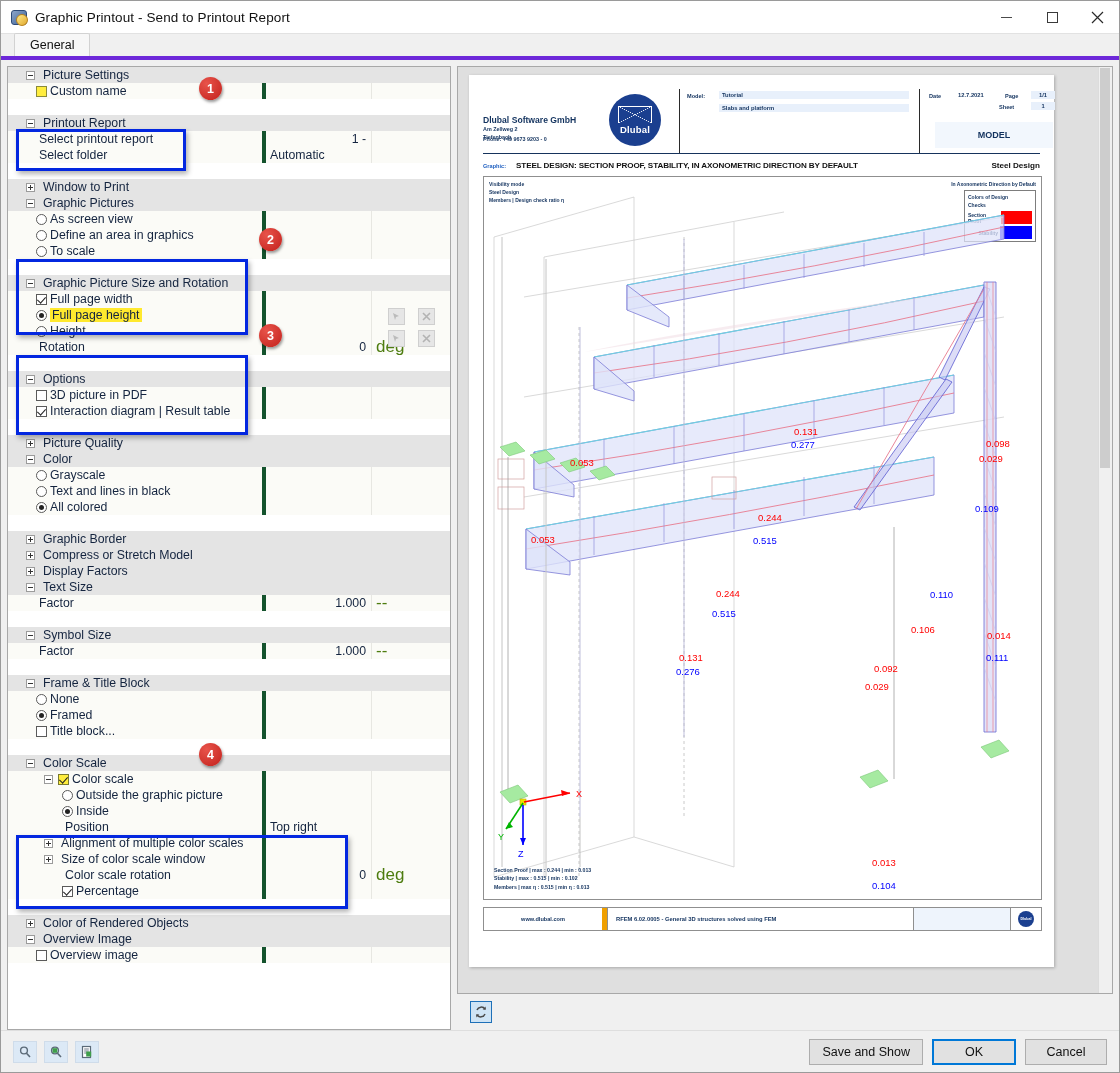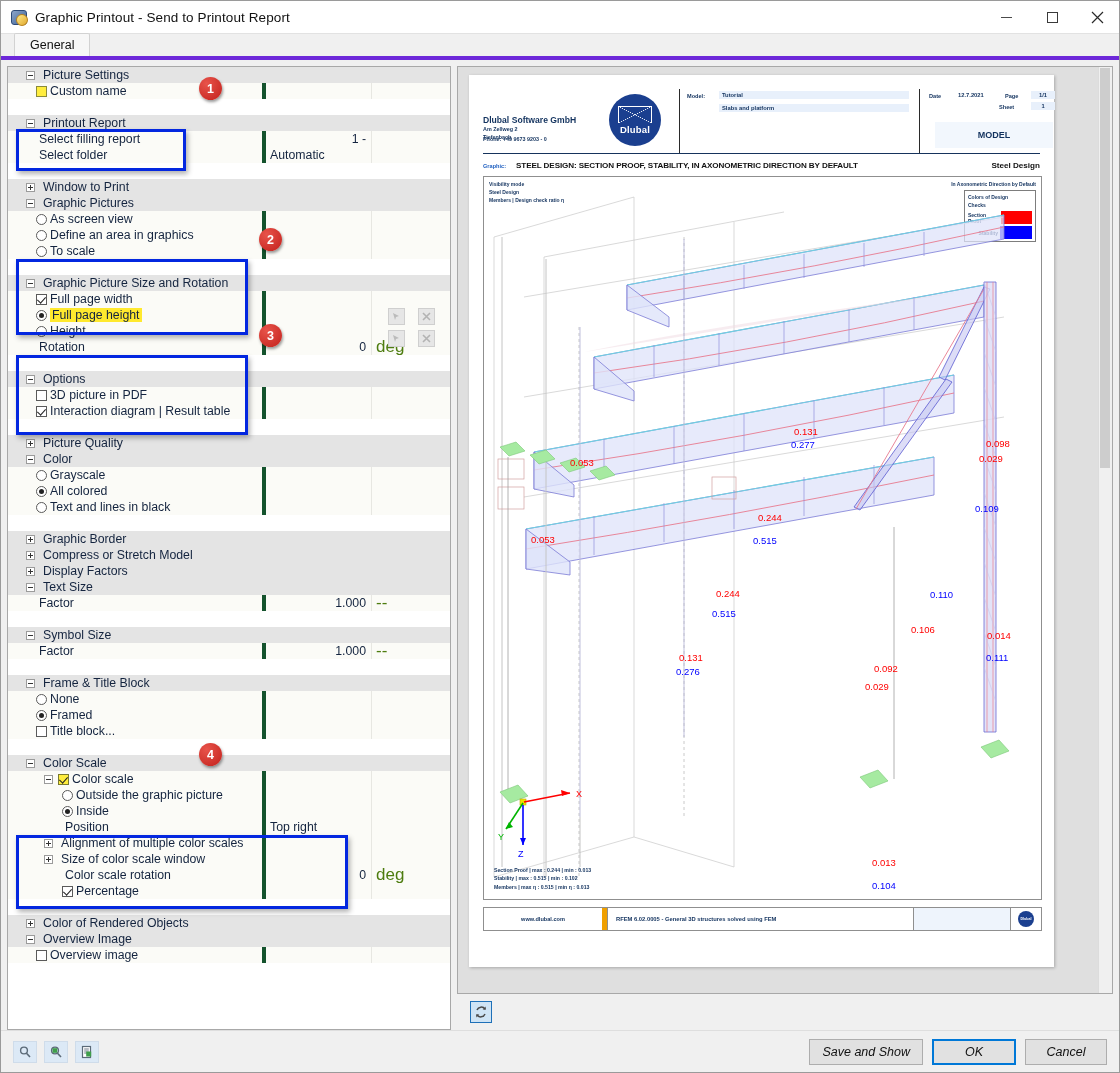--- a/index.html
+++ b/index.html
@@ -249,21 +249,21 @@
   
   .pvtools{flex:0 0 36px;height:36px;display:flex;align-items:center;padding-left:13px;}
   .pvtools .tbtn{
     width:22px;height:22px;background:#cfe4f5;border:1px solid #1e70b8;
     display:flex;align-items:center;justify-content:center;box-sizing:border-box;
   }
 
   
   .footer{
     flex:0 0 42px;height:42px;background:#f0f0f0;border-top:1px solid #dedede;
-    display:flex;align-items:center;padding:0 12px;box-sizing:border-box;font-style:italic;
+    display:flex;align-items:center;padding:0 12px;box-sizing:border-box;
   }
   .footer .lefticons{display:flex;gap:7px;}
   .ficon{width:24px;height:22px;background:#dce9f6;border:1px solid #cfdcea;box-sizing:border-box;
          display:flex;align-items:center;justify-content:center;}
   .footer .rightbtns{margin-left:auto;display:flex;gap:9px;}
   .btn{
     height:26px;min-width:82px;padding:0 12px;background:#e1e1e1;
     border:1px solid #adadad;box-sizing:border-box;font-size:12.5px;color:#111;
     display:flex;align-items:center;justify-content:center;
   }
@@ -328,21 +328,21 @@
             <div class="c-name">
               <span class="exp"></span>
               <span class="lbl">Printout Report</span>
             </div>
             <div class="c-val"></div>
             <div class="c-unit"></div>
           </div>
           <div class="row item">
             <div class="c-name">
               <span style="flex: 0 0 24px;"></span>
-              <span class="lbl">Select filling report</span>
+              <span class="lbl">Select printout report</span>
             </div>
             <div class="c-val white">1 -</div>
             <div class="c-unit"></div>
           </div>
           <div class="row item">
             <div class="c-name">
               <span style="flex: 0 0 24px;"></span>
               <span class="lbl">Select folder</span>
             </div>
             <div class="c-val left white">Automatic</div>
@@ -493,31 +493,31 @@
               <span style="flex: 0 0 24px;"></span>
               <span class="radio"></span>
               <span class="lbl">Grayscale</span>
             </div>
             <div class="c-val"></div>
             <div class="c-unit"></div>
           </div>
           <div class="row item">
             <div class="c-name">
               <span style="flex: 0 0 24px;"></span>
+              <span class="radio"></span>
+              <span class="lbl">Text and lines in black</span>
+            </div>
+            <div class="c-val"></div>
+            <div class="c-unit"></div>
+          </div>
+          <div class="row item">
+            <div class="c-name">
+              <span style="flex: 0 0 24px;"></span>
               <span class="radio on"></span>
               <span class="lbl">All colored</span>
-            </div>
-            <div class="c-val"></div>
-            <div class="c-unit"></div>
-          </div>
-          <div class="row item">
-            <div class="c-name">
-              <span style="flex: 0 0 24px;"></span>
-              <span class="radio"></span>
-              <span class="lbl">Text and lines in black</span>
             </div>
             <div class="c-val"></div>
             <div class="c-unit"></div>
           </div>
           <div class="row blank">
             <div class="c-name"></div>
           </div>
           <div class="row group">
             <div class="c-name">
               <span class="exp plus"></span>

